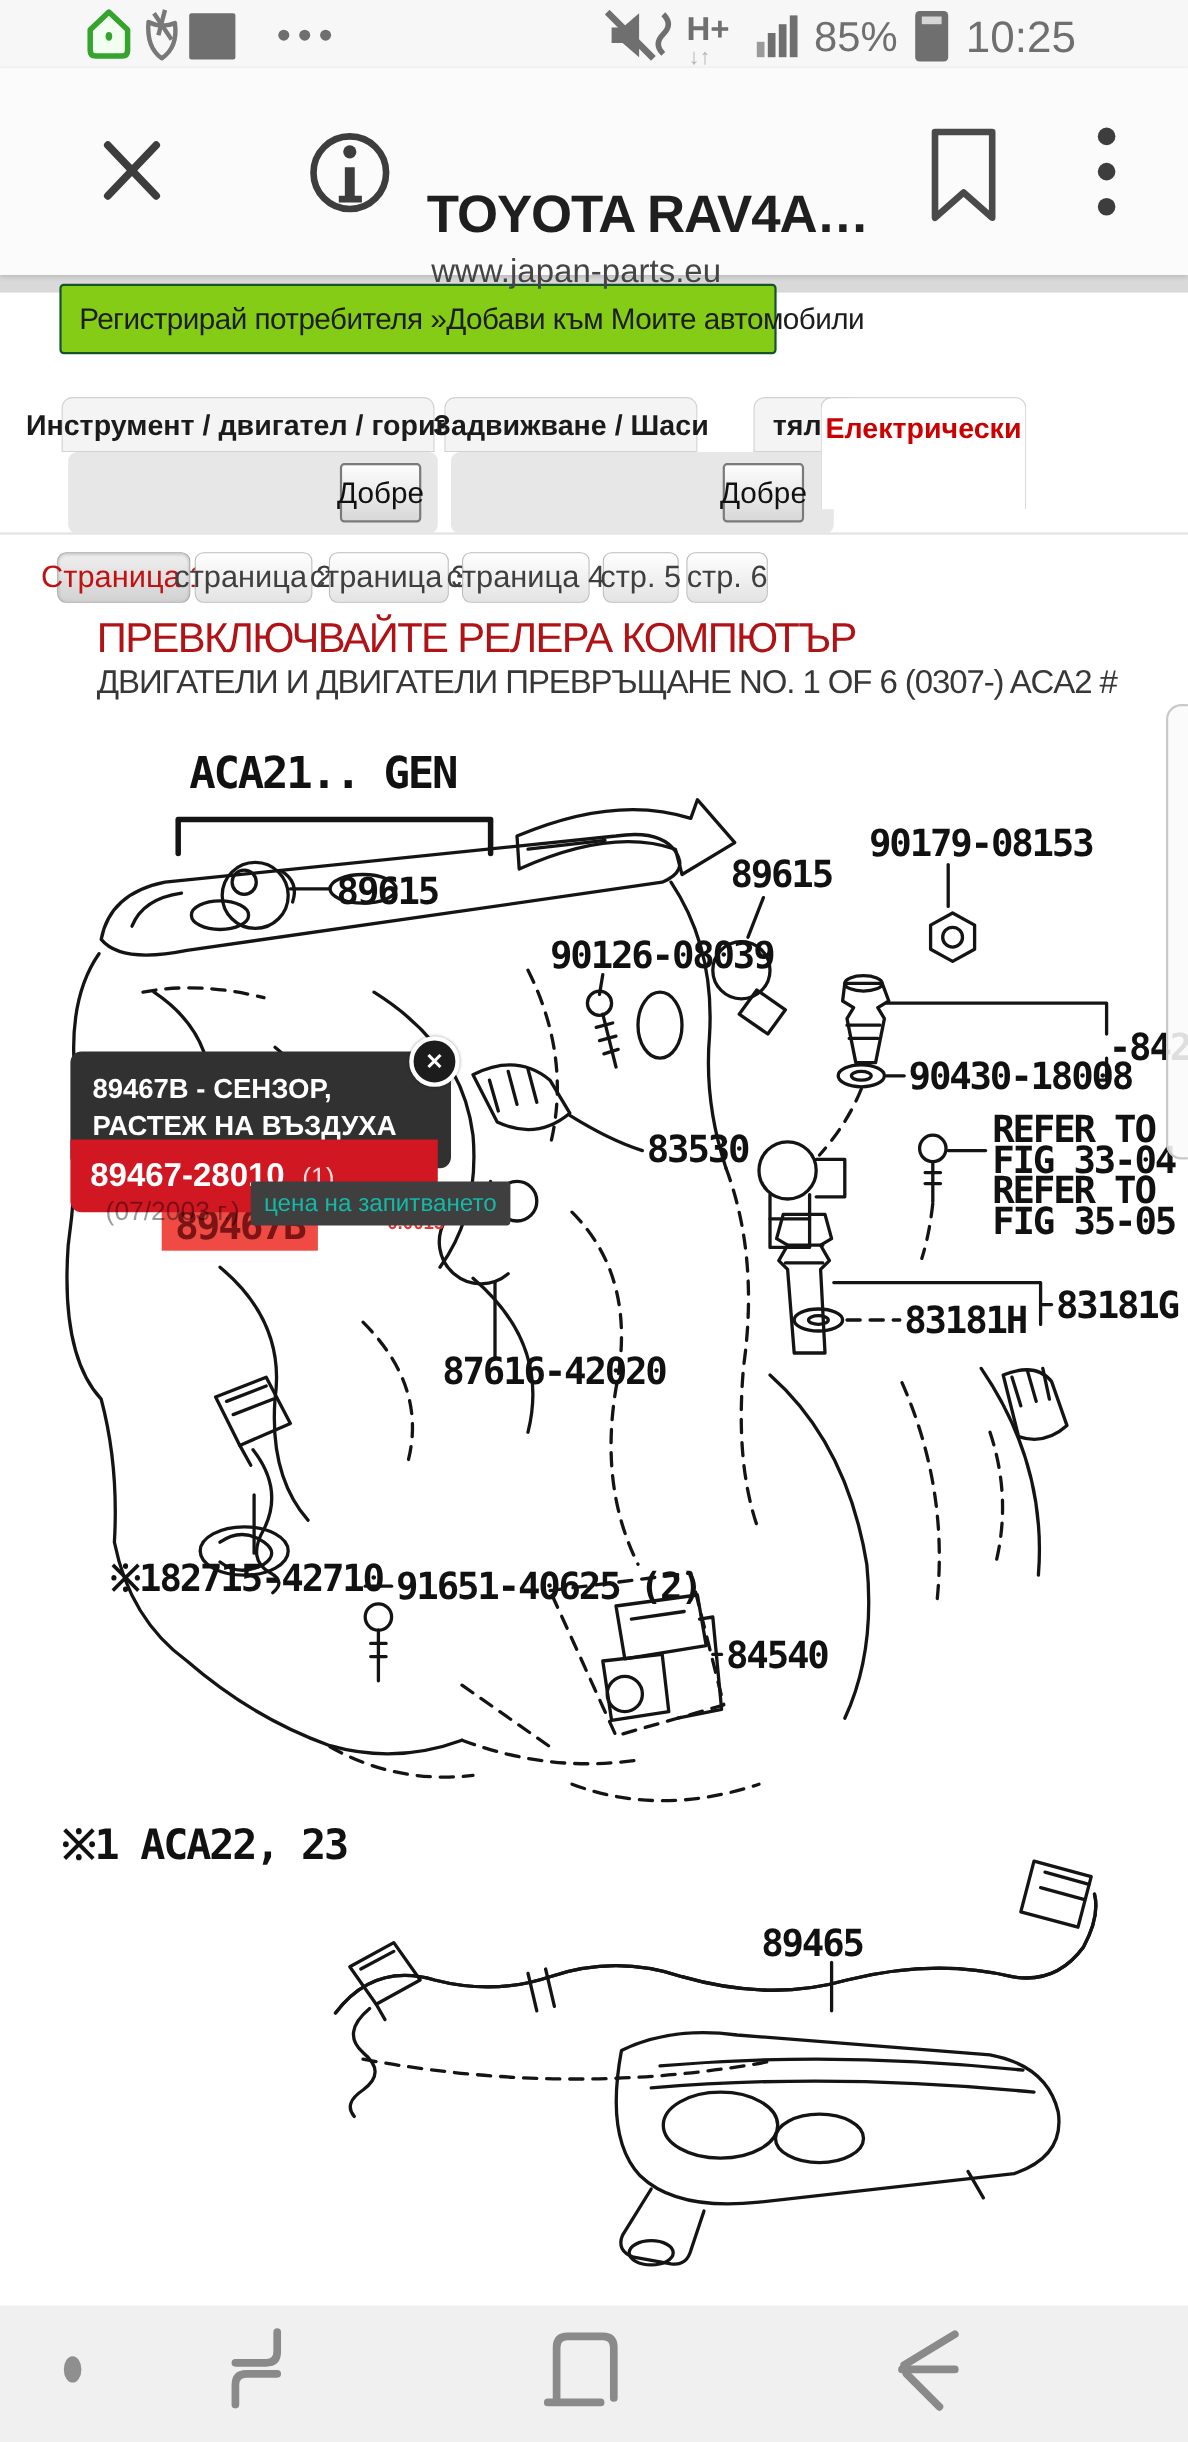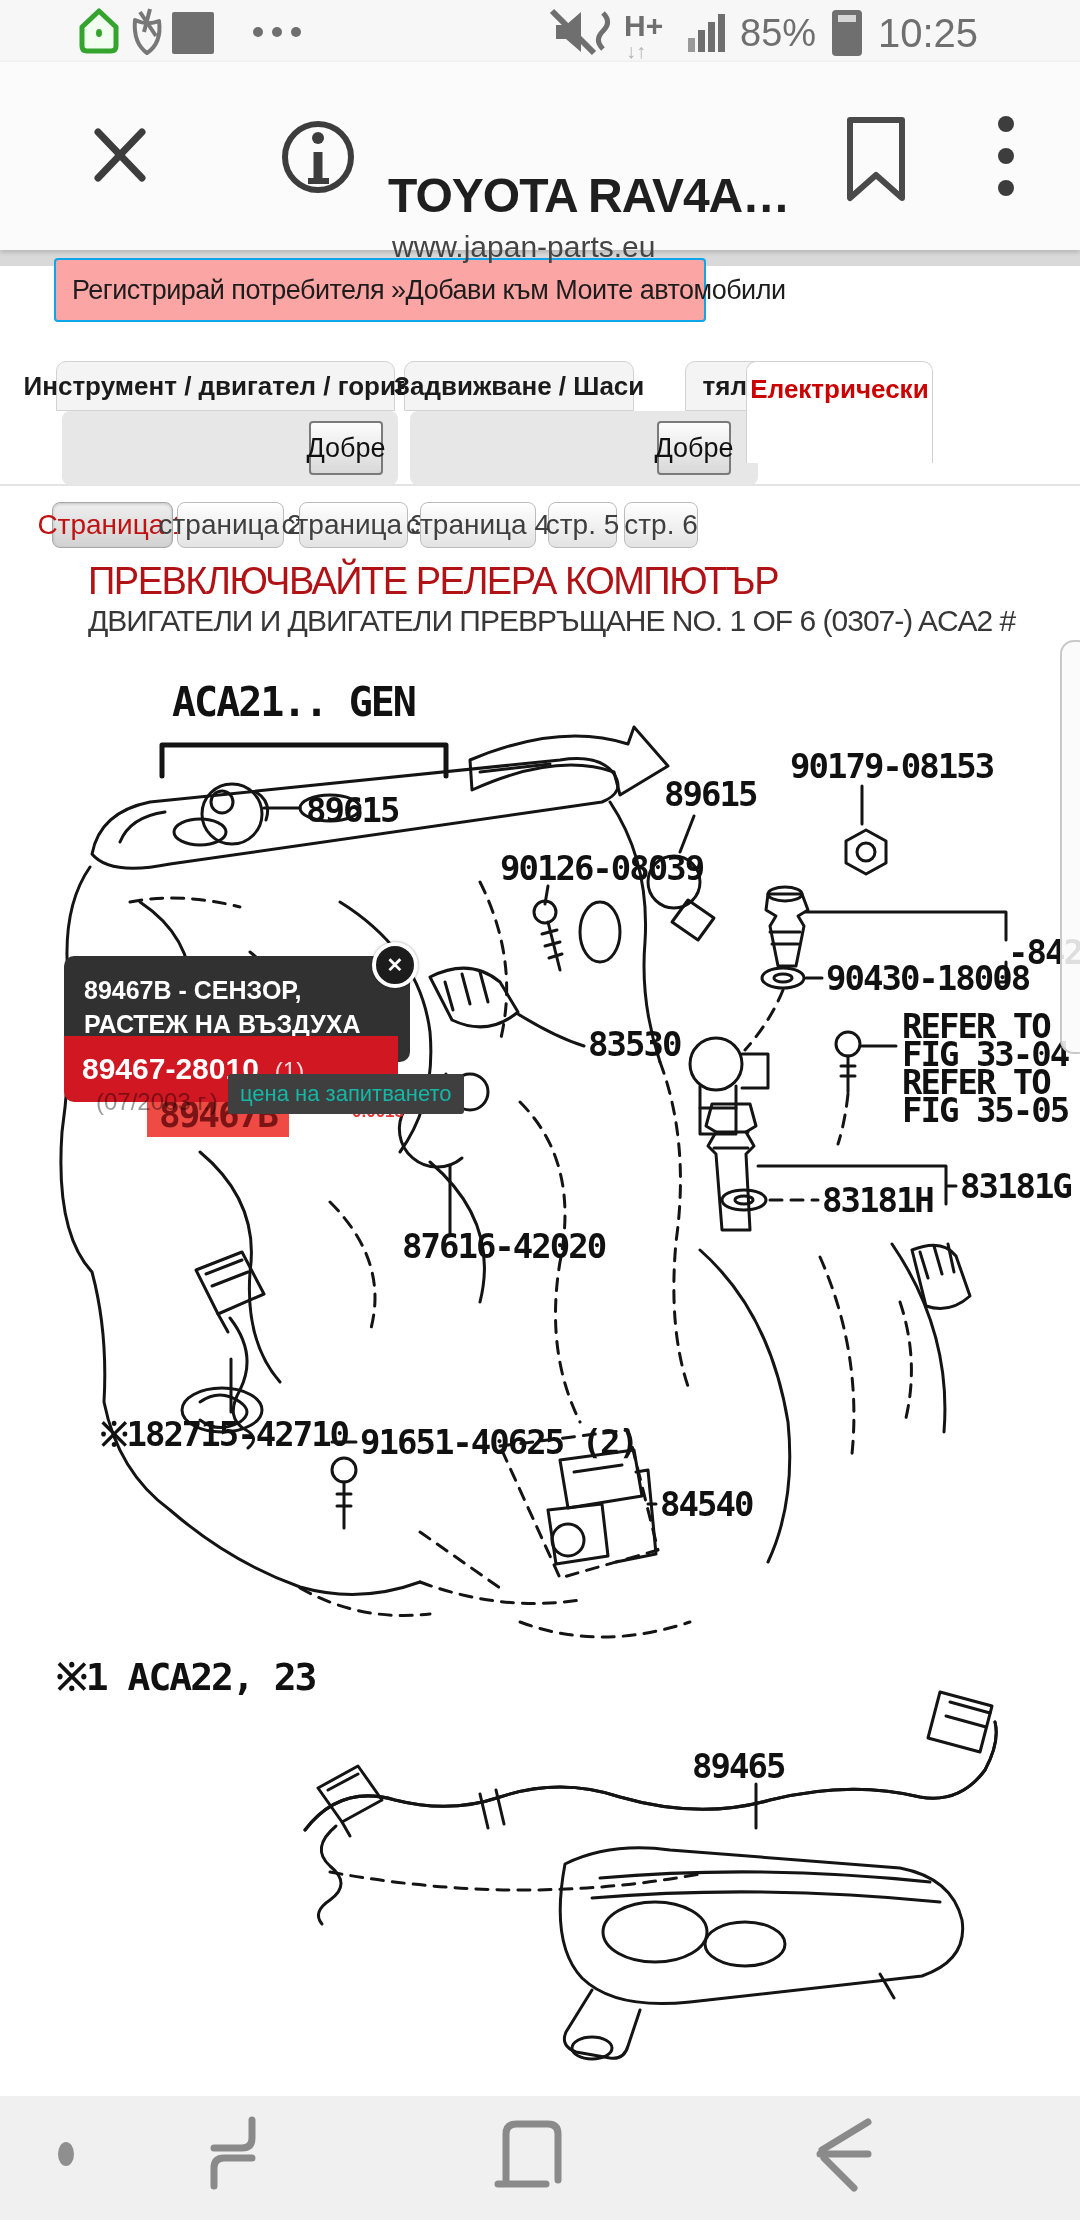--- a/index.html
+++ b/index.html
@@ -9,22 +9,22 @@
   #statusbar{position:absolute;top:0;left:0;width:1080px;height:62px;background:#f7f7f7;}
   
   #header{position:absolute;top:62px;left:0;width:1080px;height:188px;background:#fbfbfb;
           box-shadow:0 2px 5px rgba(0,0,0,0.18);z-index:6;}
   #header .title{position:absolute;left:388px;top:86px;font-size:48px;font-weight:bold;color:#1f1f1f;
           letter-spacing:-1px;white-space:nowrap;margin-top:20px;}
   #header .url{position:absolute;left:392px;top:148px;font-size:30px;color:#454545;letter-spacing:0px;margin-top:20px;}
   .hicon{position:absolute;}
   
   #regband{position:absolute;top:250px;left:0;width:1080px;height:16px;background:#d9d9d9;}
-  #regbox{position:absolute;top:258px;left:54px;width:648px;height:60px;background:#fca5a5;
-          border:2px solid #0ea5e9;border-radius:4px;display:flex;align-items:center;}
+  #regbox{position:absolute;top:258px;left:54px;width:648px;height:60px;background:#84cc16;
+          border:2px solid #14532d;border-radius:4px;display:flex;align-items:center;}
   #regbox span{font-size:27px;color:#1d1d1d;padding-left:16px;white-space:nowrap;letter-spacing:-0.5px;}
   
   .tab{position:absolute;top:361px;height:50px;background:#f4f4f4;border:1px solid #d2d2d2;
        border-radius:10px 10px 0 0;display:flex;align-items:center;justify-content:center;
        font-size:26px;font-weight:bold;color:#1b1b1b;box-sizing:border-box;white-space:nowrap;}
   .tab.active{background:#ffffff;height:102px;border-bottom:none;color:#cc0000;z-index:3;
        align-items:flex-start;padding-top:12px;}
   
   .spanel{position:absolute;top:411px;height:74px;background:#e7e7e7;border-radius:8px;z-index:2;}
   .sinput{position:absolute;top:424px;height:44px;border:1px solid #a9a9a9;background:#fff;

